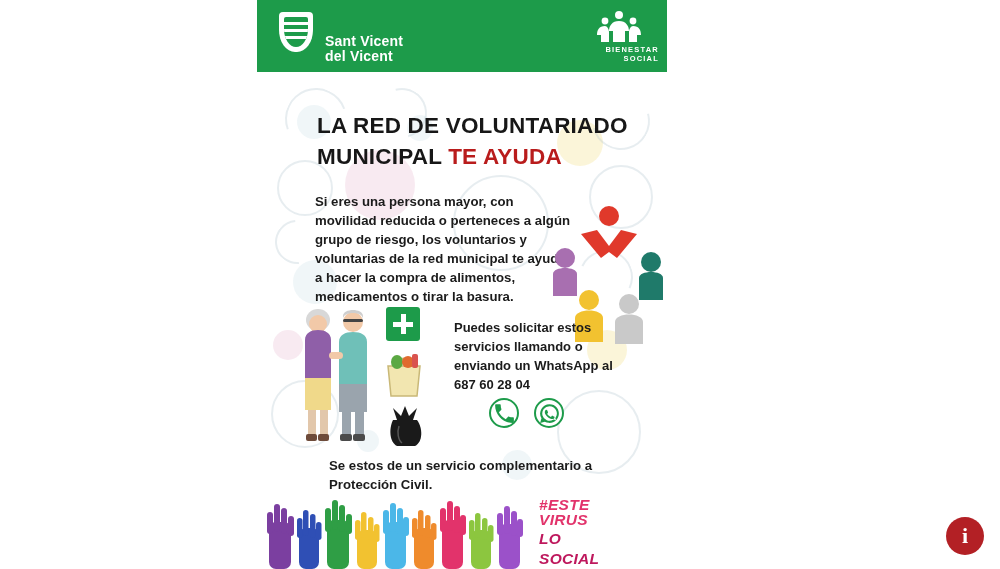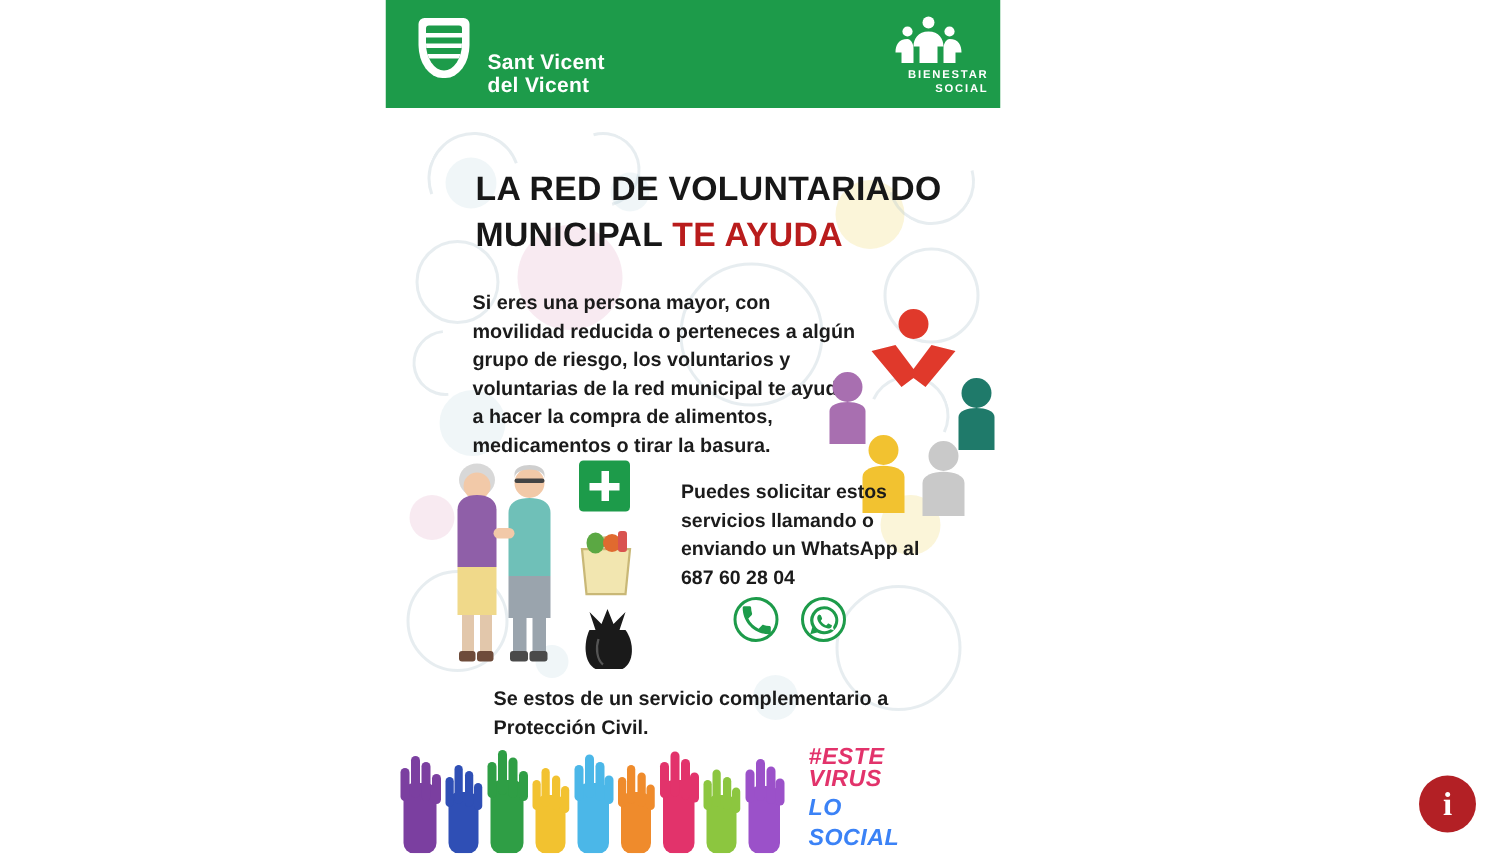--- a/index.html
+++ b/index.html
@@ -208,21 +208,21 @@
   #slogan { position: absolute; left: 282px; top: 497px; width: 125px; }
   #slogan .tag {
     color: #e2336b;
     font-size: 15.5px;
     font-weight: bold;
     font-style: italic;
     line-height: 15px;
     letter-spacing: .3px;
   }
   #slogan .body {
-    color: #3b82f6;
+    color: #be185d;
     font-size: 15.5px;
     font-weight: bold;
     font-style: italic;
     line-height: 15.5px;
     margin-top: 4px;
     letter-spacing: .3px;
   }
 
   
   #watermark {

